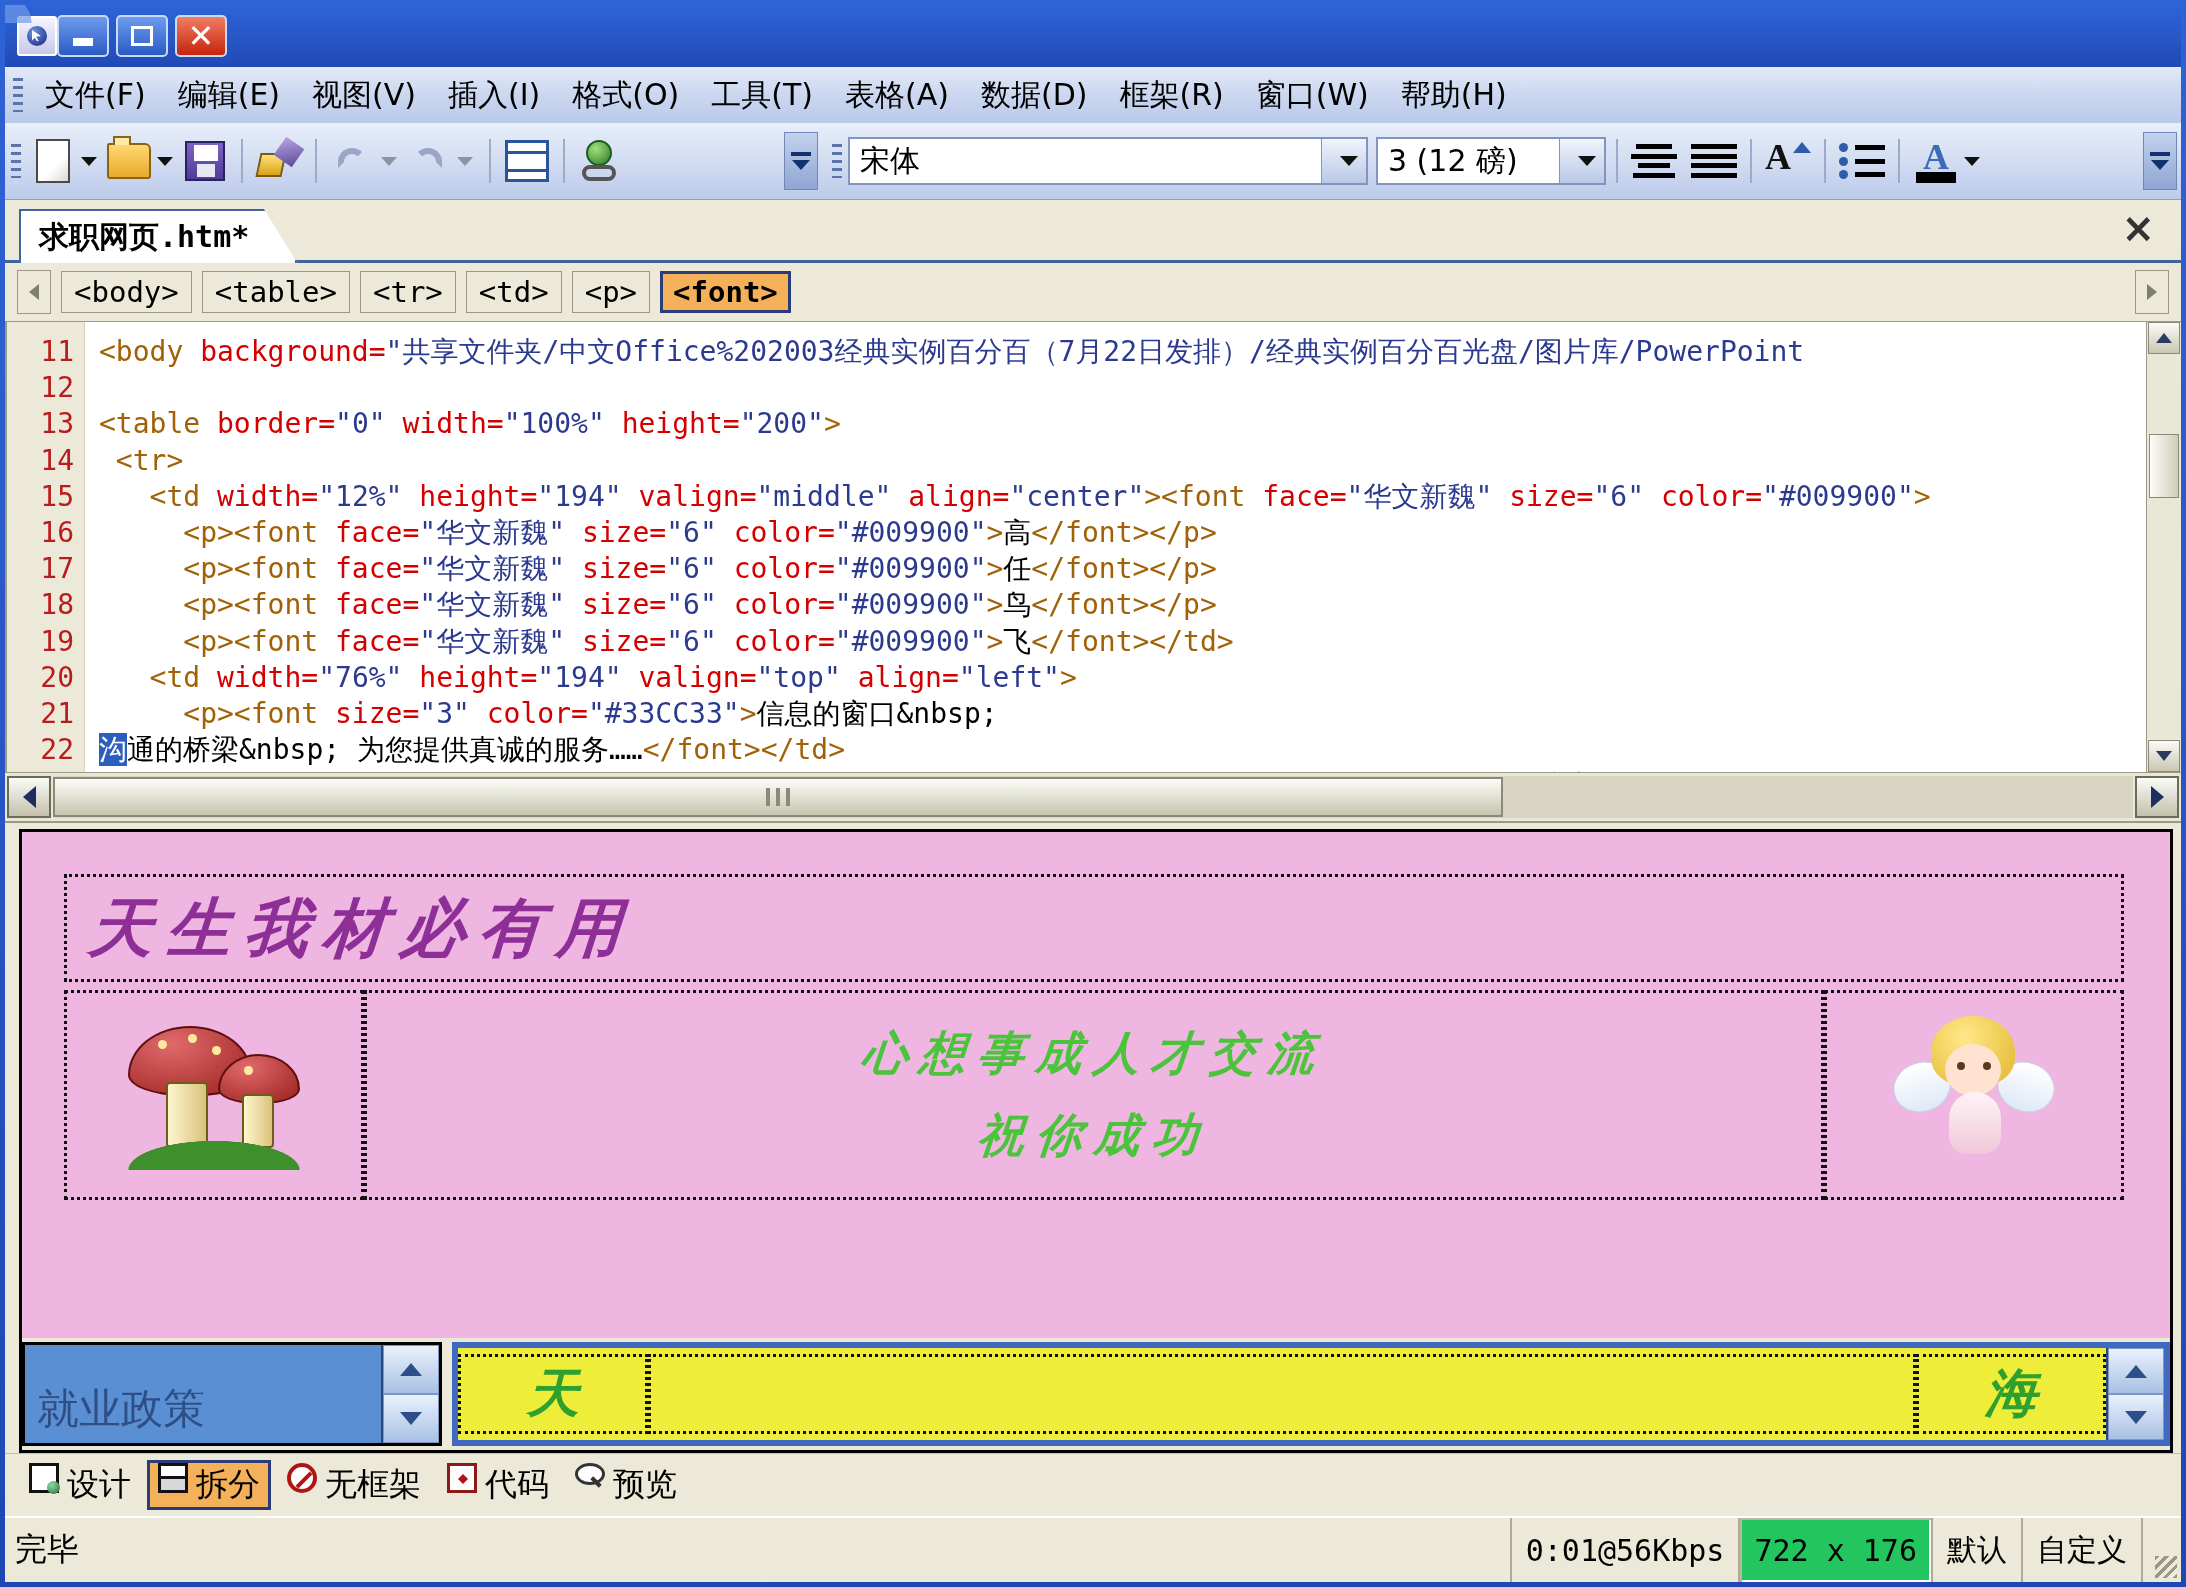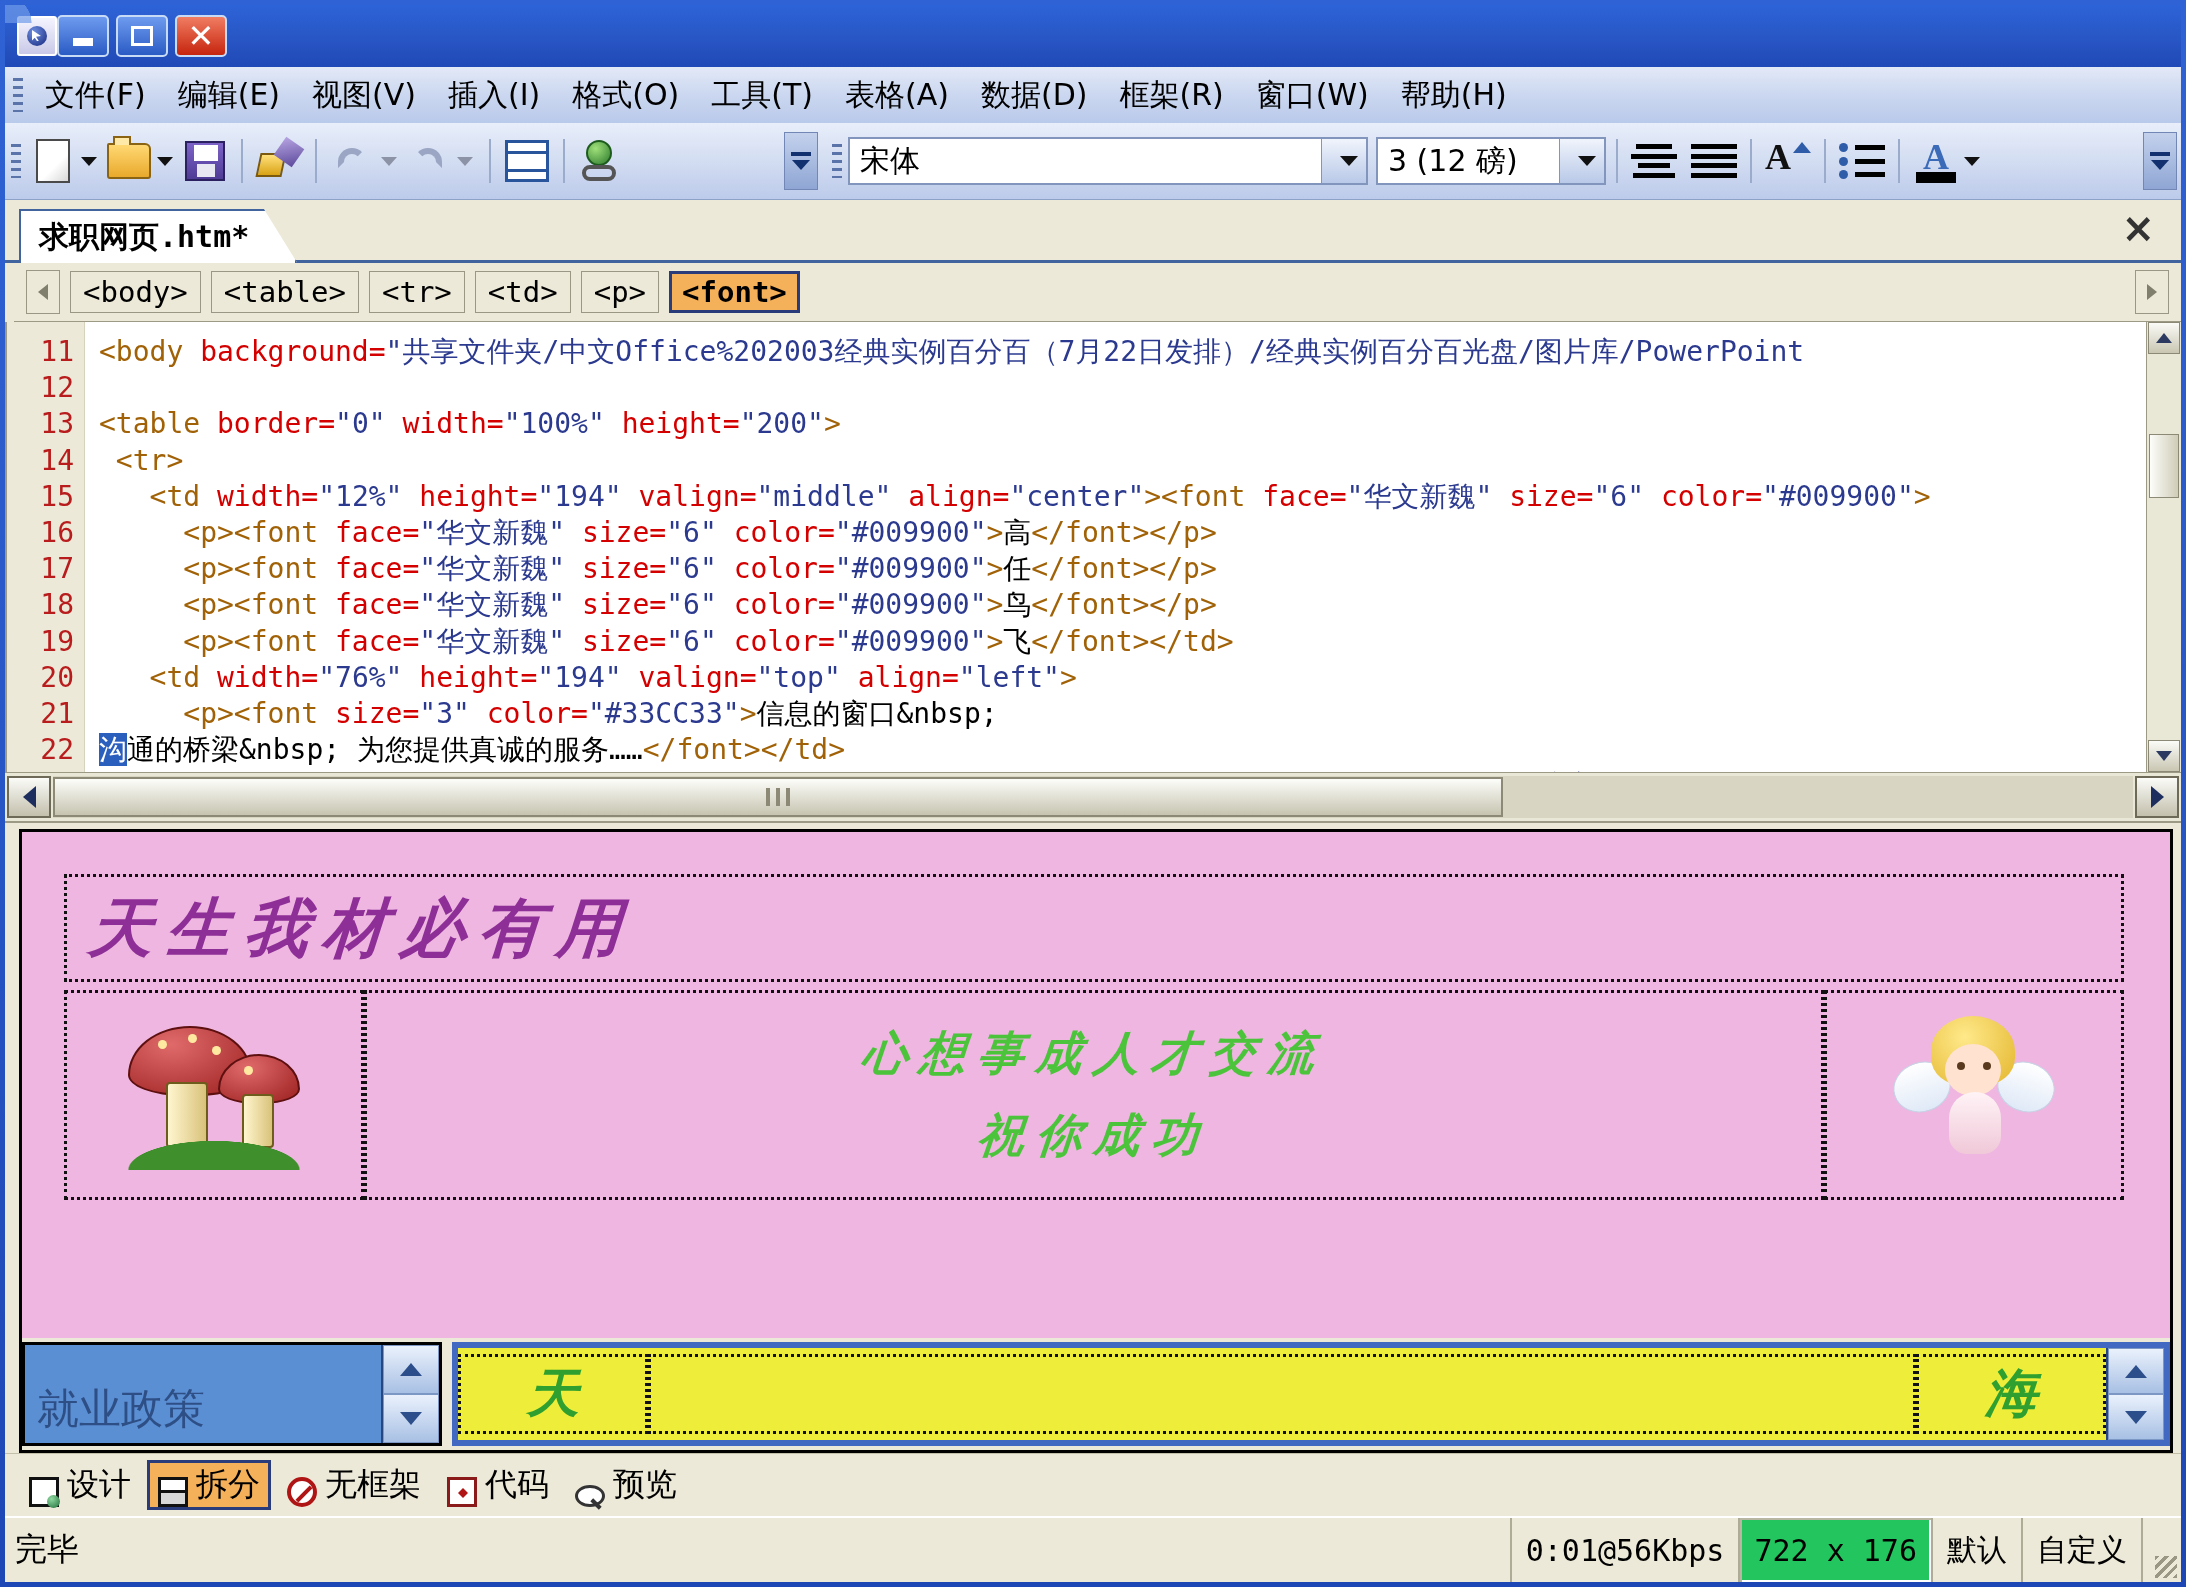--- a/index.html
+++ b/index.html
@@ -168,21 +168,21 @@
     clip-path:polygon(0 0,88% 0,100% 100%,0 100%);
     position:relative;top:3px;
   }
   #tab-close{
     position:absolute;right:26px;top:8px;font-size:40px;color:#333;line-height:1;font-weight:bold;
     font-family:"DejaVu Sans",sans-serif;
   }
   
   #tagbar{
     height:58px;flex:0 0 58px;background:#ece9d8;display:flex;align-items:center;
-    gap:10px;padding:0 12px;border-bottom:1px solid #9c9a84;margin-left:9px;
+    gap:10px;padding:0 12px;border-bottom:1px solid #9c9a84;
   }
   .tag-scroll{
     width:34px;height:44px;border:1px solid #9a9884;background:#ece9d8;
     display:flex;align-items:center;justify-content:center;flex:0 0 34px;box-sizing:border-box;}
   .tag-scroll i{width:0;height:0;border-top:8px solid transparent;border-bottom:8px solid transparent;}
   .tag-scroll.l i{border-right:10px solid #807e6c;}
   .tag-scroll.r i{border-left:10px solid #807e6c;}
   .tag-chip{
     border:1px solid #9a9884;background:#ece9d8;padding:3px 12px;
     font-size:29px;font-family:"DejaVu Sans Mono","Liberation Mono",monospace;color:#000;
@@ -332,21 +332,21 @@
   #yellow-scroll .sp{flex:1;display:flex;align-items:center;justify-content:center;
     background:linear-gradient(180deg,#eaf1fc,#a8c0e4);border:1px solid #7d97c4;box-sizing:border-box;}
   #yellow-scroll .sp i{width:0;height:0;border-left:11px solid transparent;border-right:11px solid transparent;}
   #yellow-scroll .sp.u i{border-bottom:13px solid #2c4f8c;}
   #yellow-scroll .sp.d i{border-top:13px solid #2c4f8c;}
   
   #viewtabs{
     height:62px;flex:0 0 62px;background:#ece9d8;display:flex;align-items:center;
     gap:6px;padding-left:14px;border-top:1px solid #c3c0aa;
   }
-  .vtab{display:flex;align-items:flex-end;gap:8px;padding:3px 10px;font-size:32px;color:#000;
+  .vtab{display:flex;align-items:flex-start;gap:8px;padding:3px 10px;font-size:32px;color:#000;
     font-family:"DejaVu Sans","Liberation Sans",sans-serif;white-space:nowrap;}
   .vtab.active{background:#f5b15a;border:3px solid #2b3c7a;padding:0 8px;}
   .vi{width:30px;height:30px;flex:0 0 30px;position:relative;}
   .vi-design{border:3px solid #111;background:#fff;box-sizing:border-box;}
   .vi-design::after{content:"";position:absolute;right:-4px;bottom:-4px;width:13px;height:13px;
     border-radius:50%;background:radial-gradient(circle at 35% 30%,#8fd8a0,#1f6e3a);}
   .vi-split{border:3px solid #111;background:#fff;box-sizing:border-box;display:flex;flex-direction:column;}
   .vi-split::before{content:"";display:block;height:40%;background:#fff;border-bottom:3px solid #111;}
   .vi-split::after{content:"";display:block;flex:1;background:#d8d8d8;}
   .vi-noframe{border:4px solid #b01515;border-radius:50%;box-sizing:border-box;background:#fff;}

